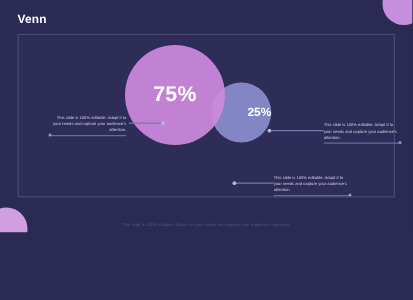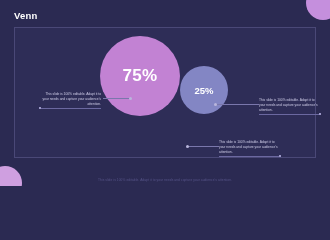--- a/index.html
+++ b/index.html
@@ -68,24 +68,25 @@
     font-weight:bold;
   }
   .c-big {
     left:85px; top:8px;
     width:80px; height:80px;
     background:rgba(205,137,221,0.93);
     font-size:17px;
     letter-spacing:.3px;
   }
   .c-small {
-    left:165px; top:38px;
+    left:154px; top:38px;
     width:48px; height:48px;
     background:rgba(143,147,212,0.88);
     font-size:9.5px;
+    justify-content:flex-end;
   }
   .c-mid {
     left:116px; top:66px;
     width:66px; height:66px;
     background:rgba(150,153,203,0.82);
     font-size:11.5px;
   }
   .pct { position:relative; z-index:2; }
 
   

